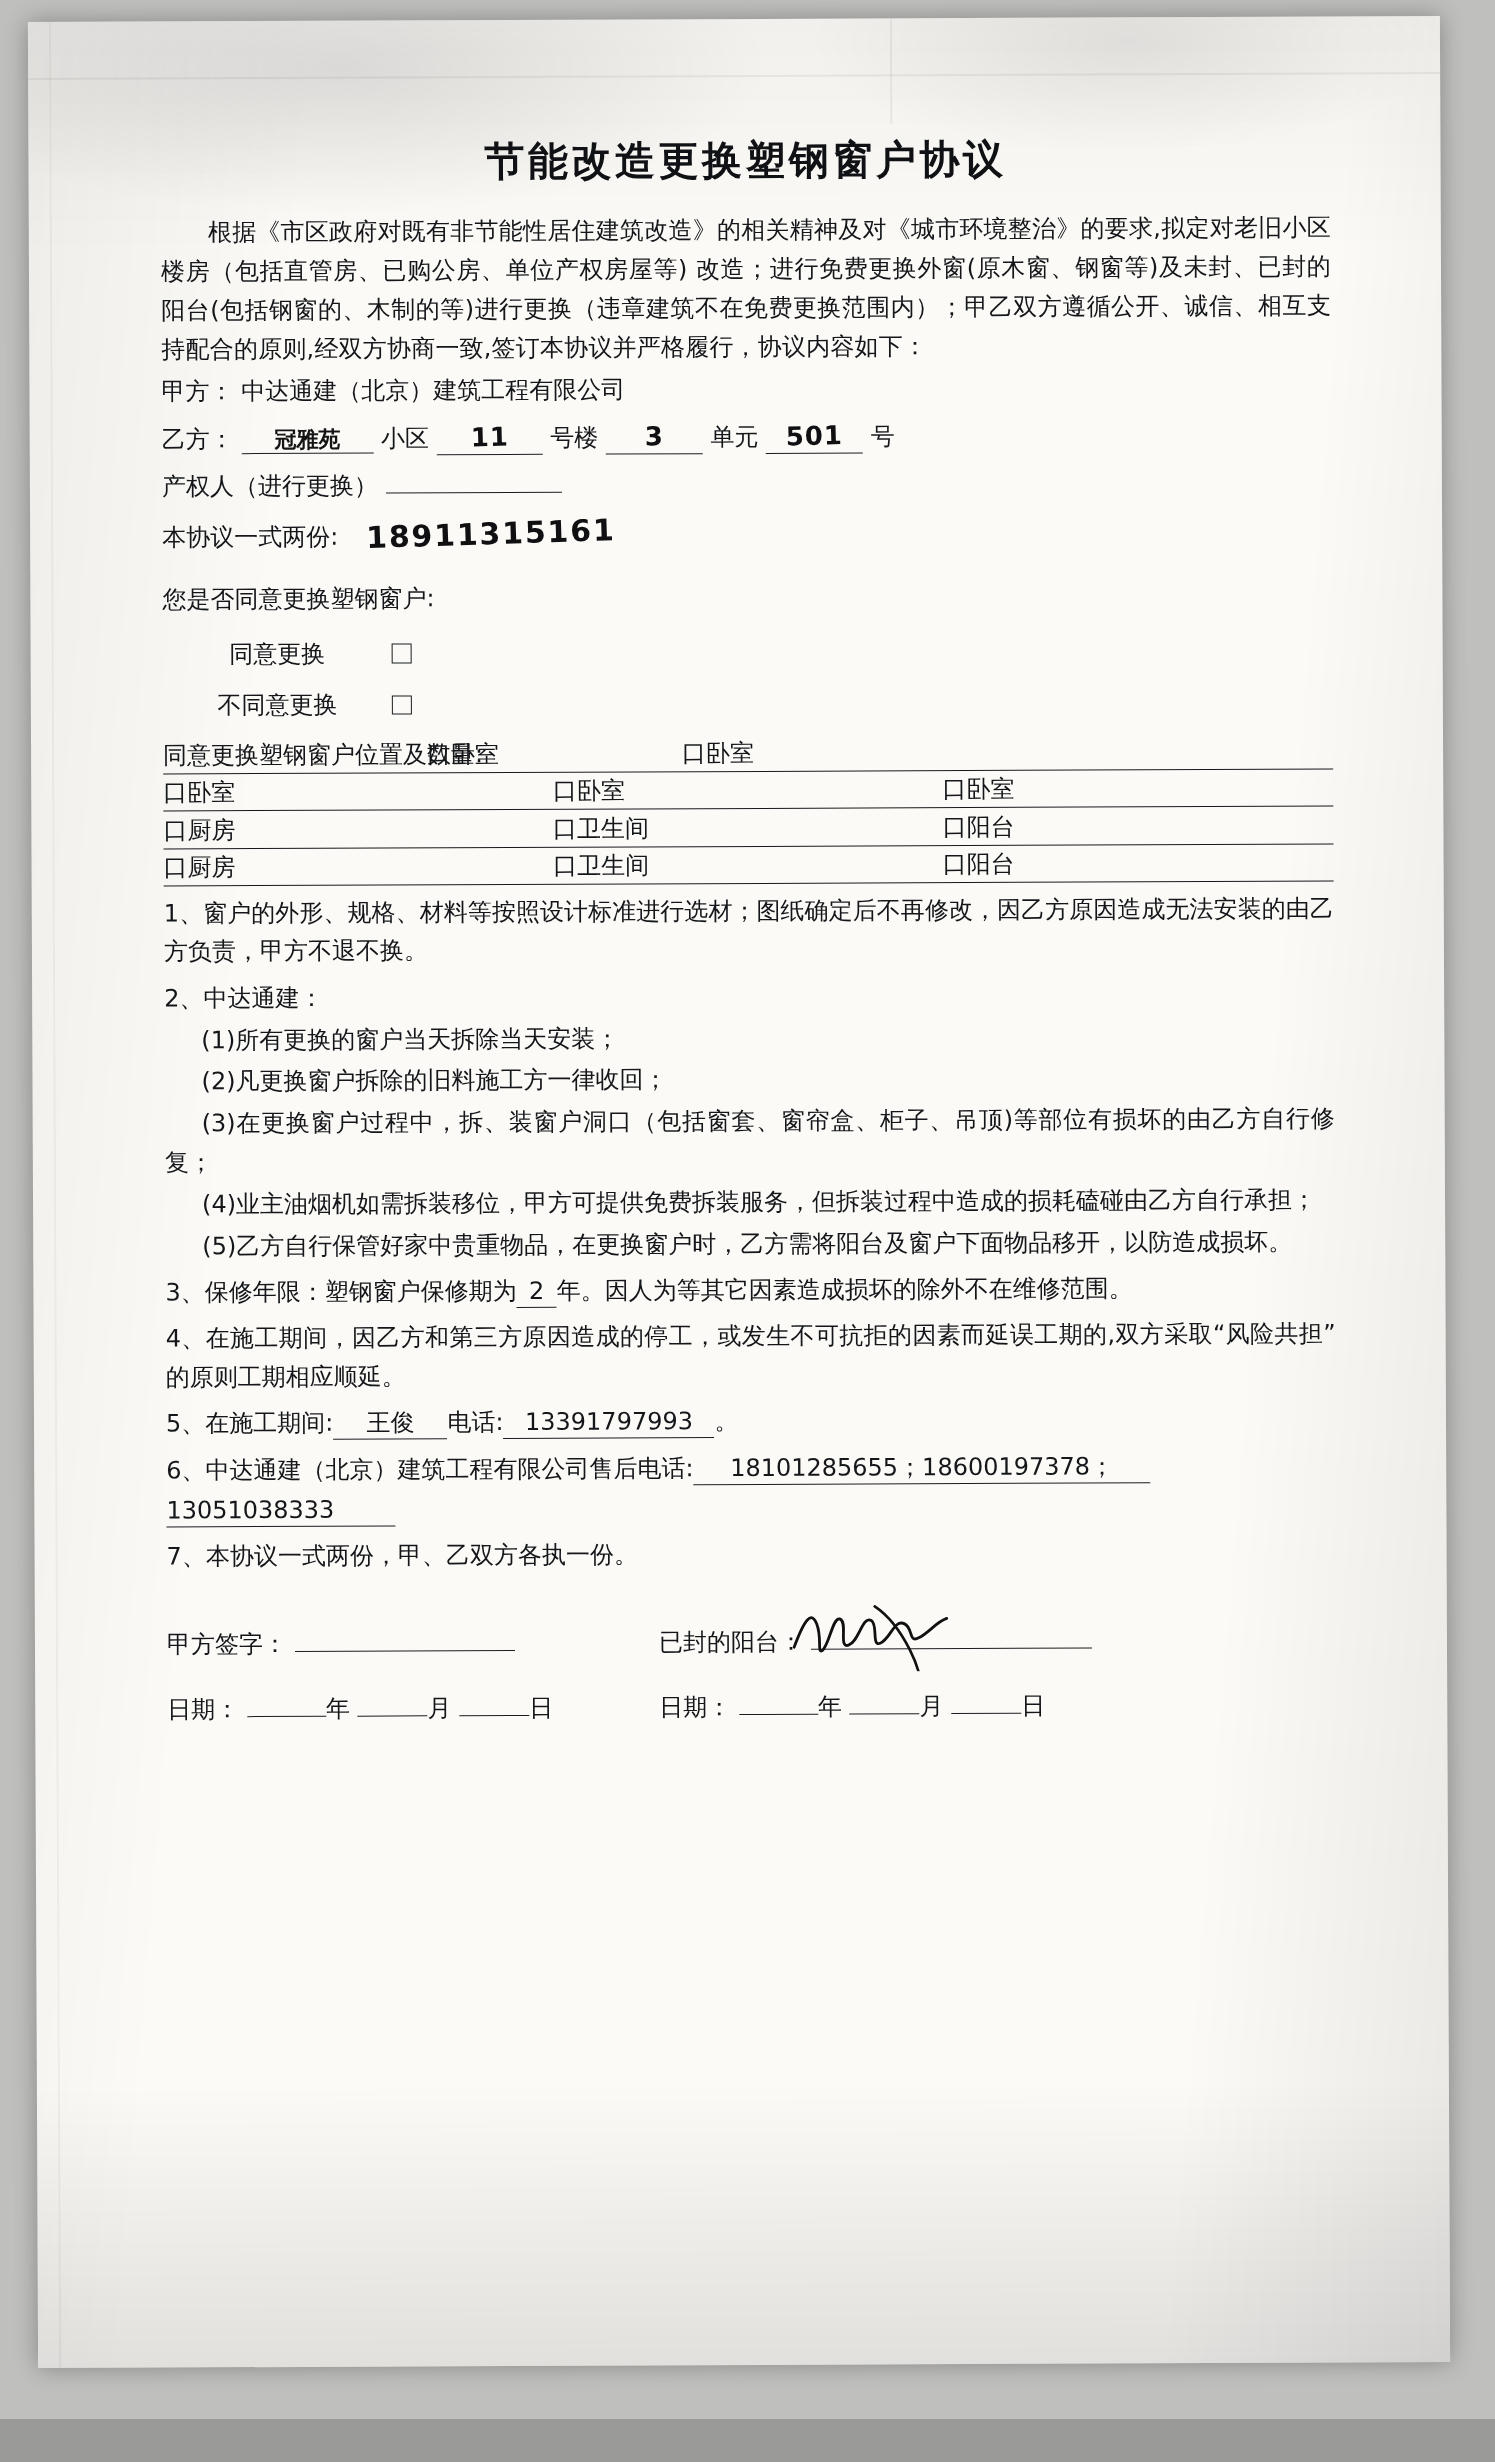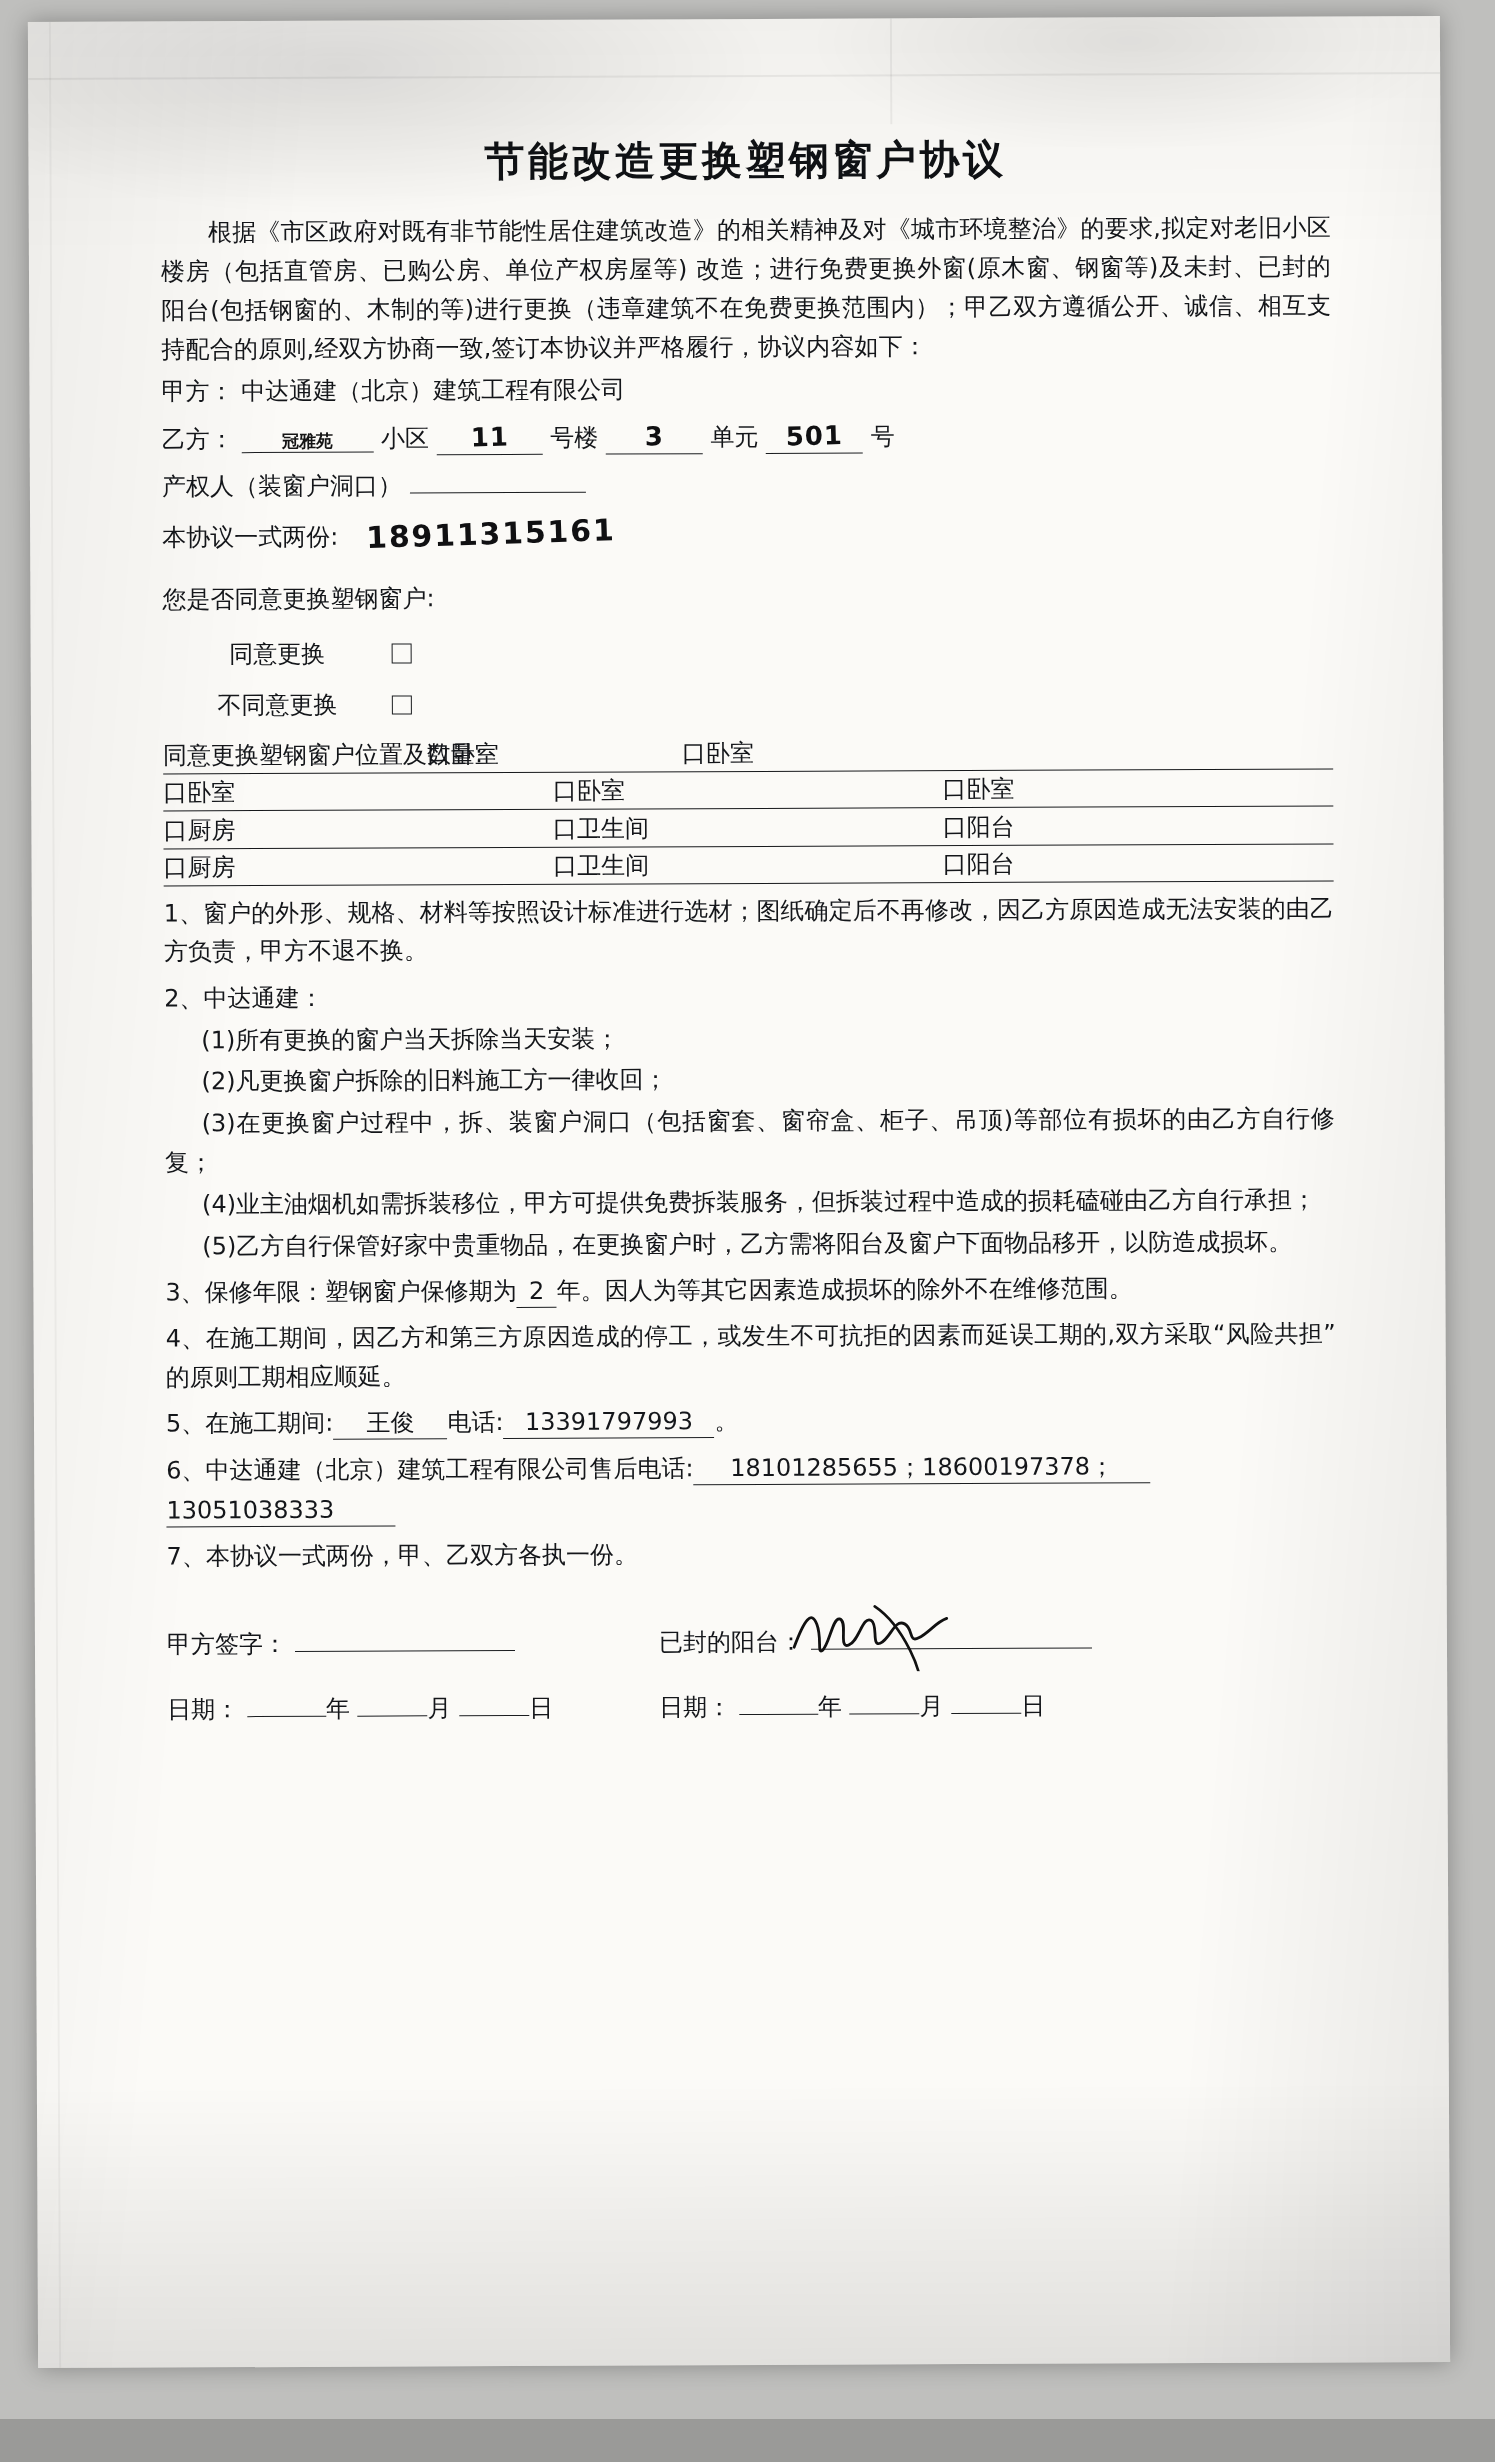--- a/index.html
+++ b/index.html
@@ -196,32 +196,32 @@
 
       <p class="para"><span class="indent"></span><span>根据《市区政府对既有非节能性居住建筑改造》的相关精神及对《城市环境整治》的要求,拟定对老旧小区楼房（包括直管房、已购公房、单位产权房屋等) 改造；进行免费更换外窗(原木窗、钢窗等)及未封、已封的阳台(包括钢窗的、木制的等)进行更换（违章建筑不在免费更换范围内）；甲乙双方遵循公开、诚信、相互支持配合的原则,经双方协商一致,签订本协议并严格履行，协议内容如下：</span></p>
 
       <div class="row tight">
         <span>甲方：</span>
         <span>中达通建（北京）建筑工程有限公司</span>
       </div>
 
       <div class="row">
         <span>乙方：</span>
-        <span class="blank hand" style="width:132px; font-size:17px;">冠雅苑</span>
+        <span class="blank hand" style="width:132px; font-size:22px;">冠雅苑</span>
         <span>小区</span>
         <span class="blank" style="width:106px;"><span class="hand-ink">11</span></span>
         <span>号楼</span>
         <span class="blank" style="width:97px;"><span class="hand-ink">3</span></span>
         <span>单元</span>
         <span class="blank" style="width:97px;"><span class="hand-ink">501</span></span>
         <span>号</span>
       </div>
 
       <div class="row">
-        <span>产权人（装窗户洞口）</span>
+        <span>产权人（进行更换）</span>
         <span class="blank" style="width:176px;"></span>
       </div>
 
       <div class="row">
         <span>本协议一式两份:</span>
         <span class="blank" style="width:290px; border-bottom:none;"><span class="hand-ink" style="font-size:30px; letter-spacing:1.8px; transform:rotate(-1.6deg);">18911315161</span></span>
       </div>
 
       <div class="row" style="margin-top:23px;">
         <span>您是否同意更换塑钢窗户:</span>

